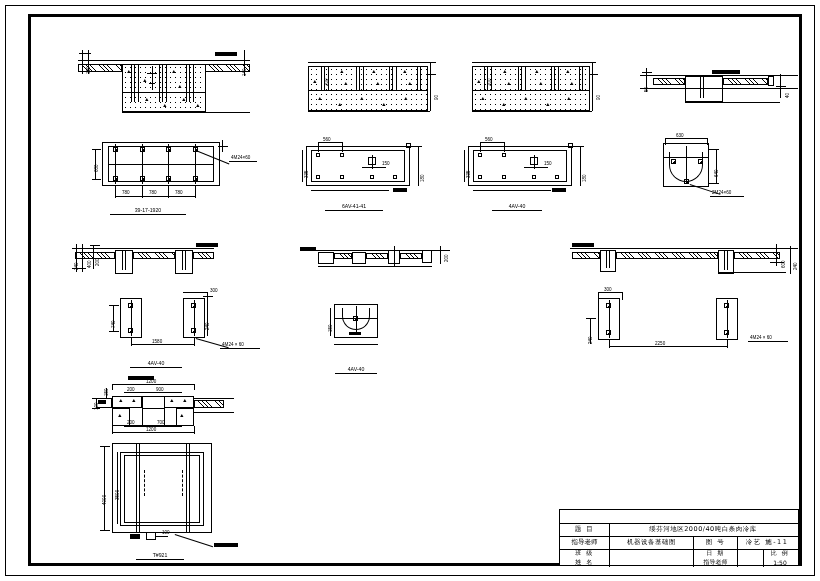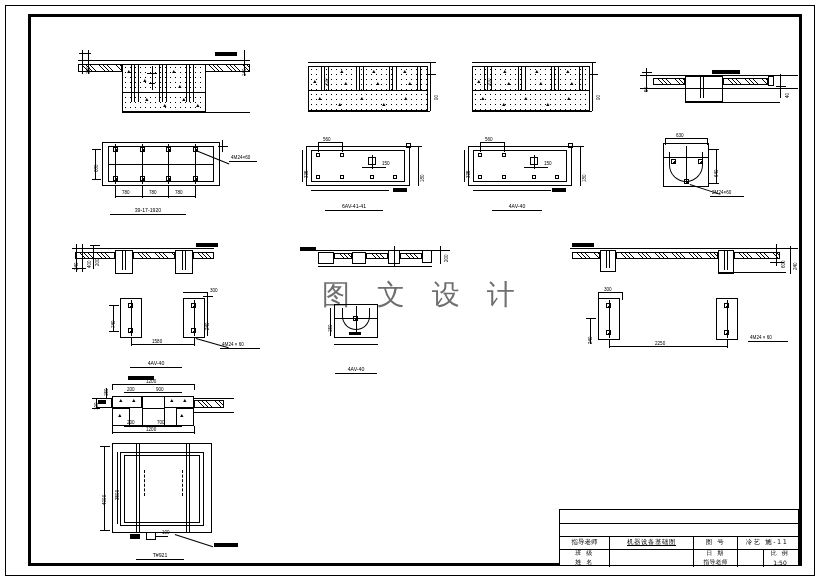--- a/index.html
+++ b/index.html
@@ -82,21 +82,20 @@
 </style>
 </head>
 <body>
 
 <div id="sheet">
 
   <div class="frame-outer"></div>
   <div class="frame-inner"></div>
 
 
-  <div class="watermark">图 文 设 计</div>
 
   <div>
 
     <div class="ln hln" style="left:78px;top:60px;width:172px;"></div>
 
     <div class="hatch" style="left:78px;top:64px;width:44px;height:8px;"></div>
 
     <div class="hatch" style="left:205px;top:64px;width:45px;height:8px;"></div>
 
     <div class="rubble" style="left:122px;top:64px;width:84px;height:48px;"></div>
@@ -573,24 +572,28 @@
     <div class="blk" style="left:214px;top:543px;width:24px;height:4px;"></div>
     <div class="vlabel" style="left:136px;top:552px;width:48px;">T#921</div>
   </div>
 
   <div class="tblock">
 
     <div class="tb-hr" style="top:13px;"></div>
     <div class="tb-hr" style="top:26px;"></div>
     <div class="tb-hr" style="top:39px;"></div>
 
+    <div class="tb-row" style="top:13px;height:13px;">
+      <div class="tb-cell" style="width:50px;height:13px;">题  目</div>
+      <div class="tb-cell last" style="width:186px;height:13px;justify-content:center;letter-spacing:0.5px;">绥芬河地区2000/40吨白条肉冷库</div>
+    </div>
 
     <div class="tb-row" style="top:26px;height:13px;">
       <div class="tb-cell" style="width:50px;height:13px;letter-spacing:0;">指导老师</div>
-      <div class="tb-cell" style="width:84px;height:13px;letter-spacing:0.5px;text-decoration:underline;">机器设备基础图</div>
+      <div class="tb-cell" style="width:84px;height:13px;letter-spacing:0.5px;">机器设备基础图</div>
       <div class="tb-cell" style="width:44px;height:13px;">图  号</div>
       <div class="tb-cell last" style="width:58px;height:13px;">冷艺 施-11</div>
     </div>
 
     <div class="tb-row" style="top:39px;height:9px;">
       <div class="tb-cell" style="width:50px;height:9px;font-size:6px;">班  级</div>
       <div class="tb-cell" style="width:84px;height:9px;"></div>
       <div class="tb-cell" style="width:44px;height:9px;font-size:6px;">日  期</div>
       <div class="tb-cell" style="width:26px;height:9px;"></div>
       <div class="tb-cell last" style="width:32px;height:9px;font-size:6px;">比  例</div>

